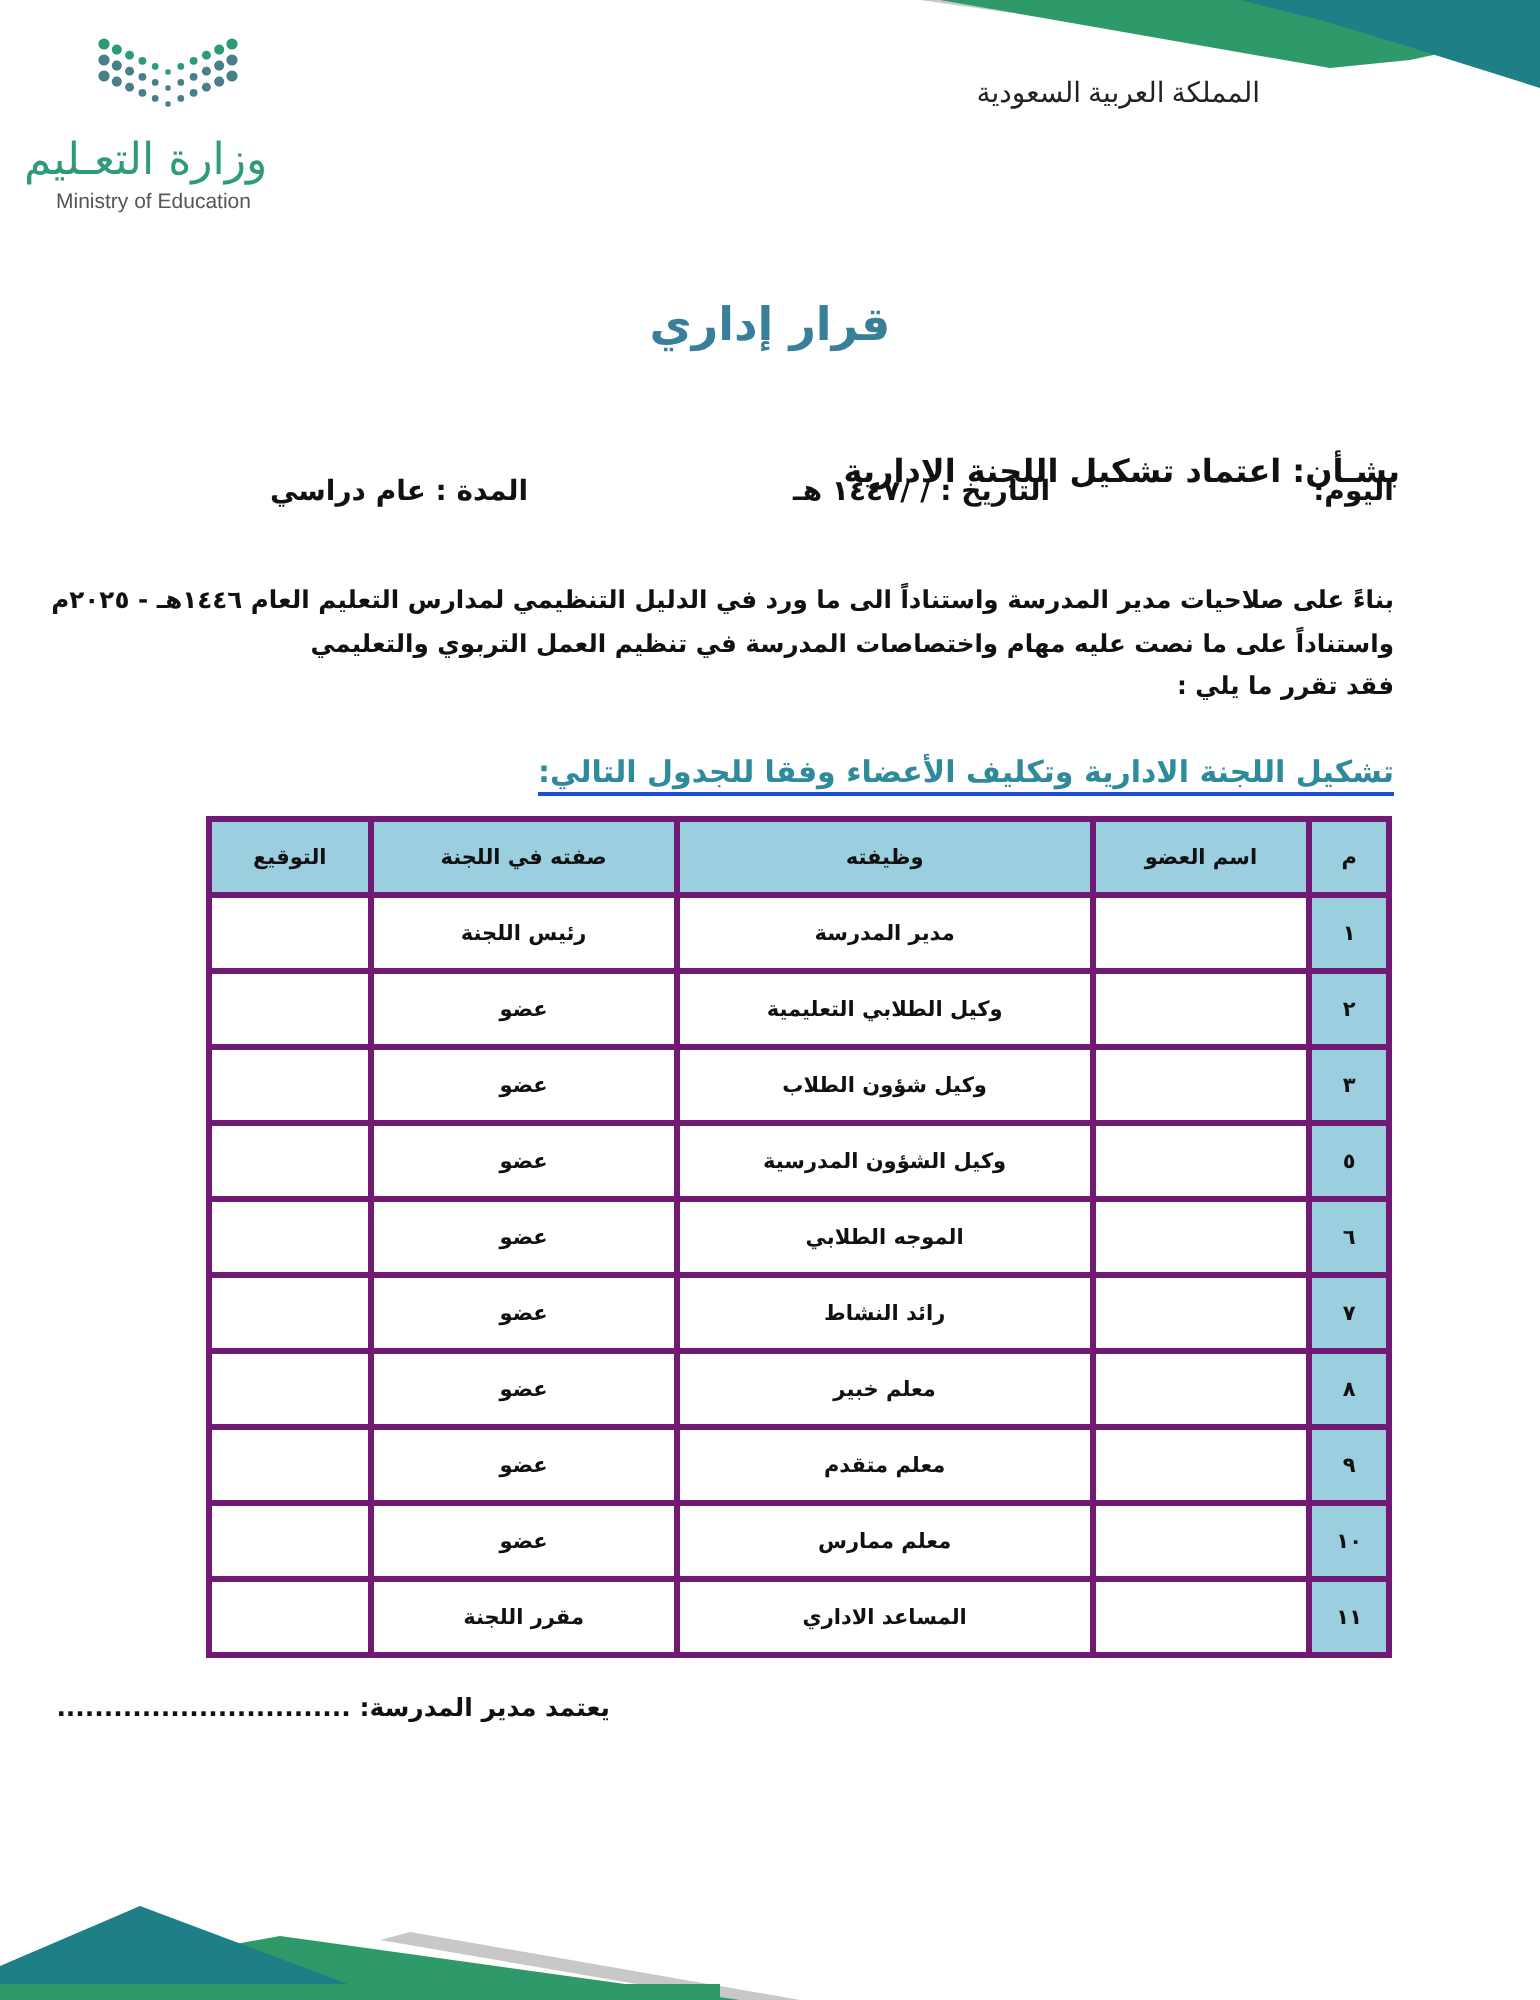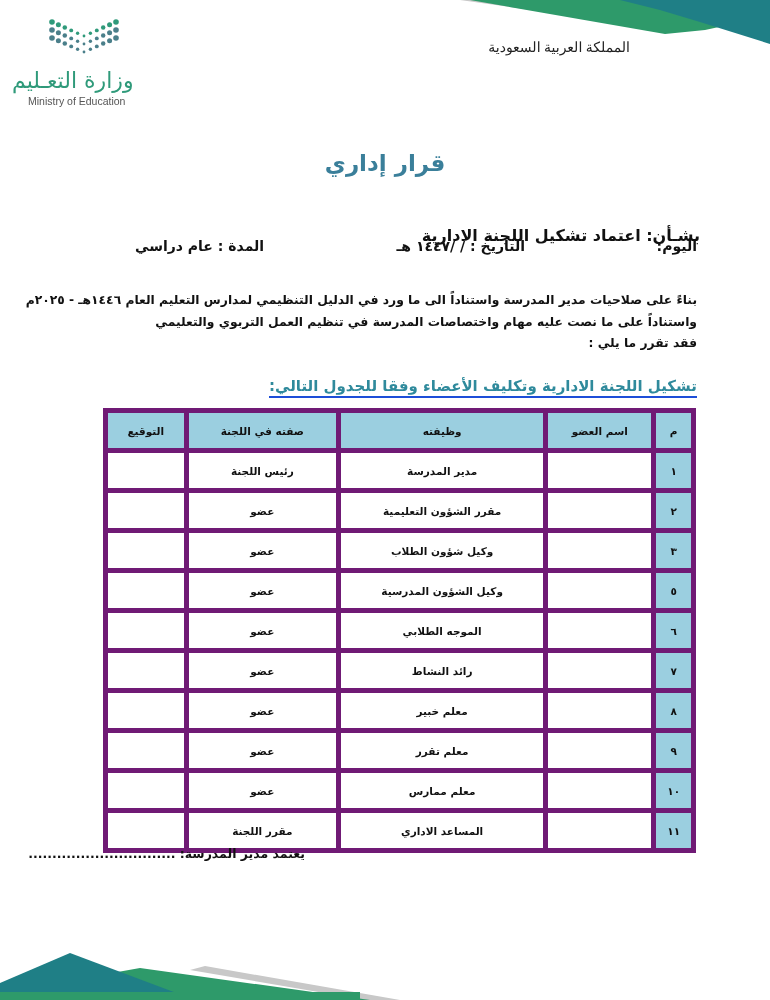--- a/index.html
+++ b/index.html
@@ -22,21 +22,21 @@
   .subject { position:absolute; right:70px; top:205px; font-size:16px; font-weight:bold; direction:rtl; white-space:nowrap;margin-top:21px; }
   .infoline { position:absolute; top:238px; font-size:14px; font-weight:bold; direction:rtl; white-space:nowrap; }
   .para { position:absolute; right:73px; width:620px; top:289px; font-size:12.3px; font-weight:bold;
           direction:rtl; text-align:right; line-height:22px; }
   .para div { white-space:nowrap; }
   .decided { position:absolute; right:73px; top:336px; font-size:12.3px; font-weight:bold; direction:rtl; }
   .section { position:absolute; right:73px; top:367px; font-size:15px; font-weight:bold; color:#2f8a9c; direction:rtl;
              white-space:nowrap; border-bottom:2px solid #1d4ed8; padding-bottom:1px;margin-top:10px; }
   table.committee { position:absolute; left:103px; top:408px; width:593px; border-collapse:collapse; direction:rtl;
                     font-size:10.5px; font-weight:bold; }
-  table.committee th, table.committee td { border:5px solid #701a75; text-align:center; vertical-align:middle; padding:0; }
+  table.committee th, table.committee td { border:3px solid #701a75; text-align:center; vertical-align:middle; padding:0; }
   table.committee th { background:#9bcfe0; height:35px; font-weight:bold; }
   table.committee td { height:35px; background:#fff; }
   table.committee td.num { background:#9bcfe0; }
   .approve { position:absolute; right:465px; top:846px; font-size:12.5px; font-weight:bold; direction:rtl; white-space:nowrap; }
 </style>
 </head>
 <body>
 
 <svg class="deco" width="770" height="60">
   <polygon points="460,0 600,0 640,22 560,14" fill="#c8c8c8"></polygon>
@@ -129,21 +129,21 @@
       <tr>
         <td class="num">١</td>
         <td></td>
         <td>مدير المدرسة</td>
         <td>رئيس اللجنة</td>
         <td></td>
       </tr>
       <tr>
         <td class="num">٢</td>
         <td></td>
-        <td>مقرر الشؤون التعليمية</td>
+        <td>وكيل الطلابي التعليمية</td>
         <td>عضو</td>
         <td></td>
       </tr>
       <tr>
         <td class="num">٣</td>
         <td></td>
         <td>وكيل شؤون الطلاب</td>
         <td>عضو</td>
         <td></td>
       </tr>
@@ -171,21 +171,21 @@
       <tr>
         <td class="num">٨</td>
         <td></td>
         <td>معلم خبير</td>
         <td>عضو</td>
         <td></td>
       </tr>
       <tr>
         <td class="num">٩</td>
         <td></td>
-        <td>معلم تقرر</td>
+        <td>معلم متقدم</td>
         <td>عضو</td>
         <td></td>
       </tr>
       <tr>
         <td class="num">١٠</td>
         <td></td>
         <td>معلم ممارس</td>
         <td>عضو</td>
         <td></td>
       </tr>

